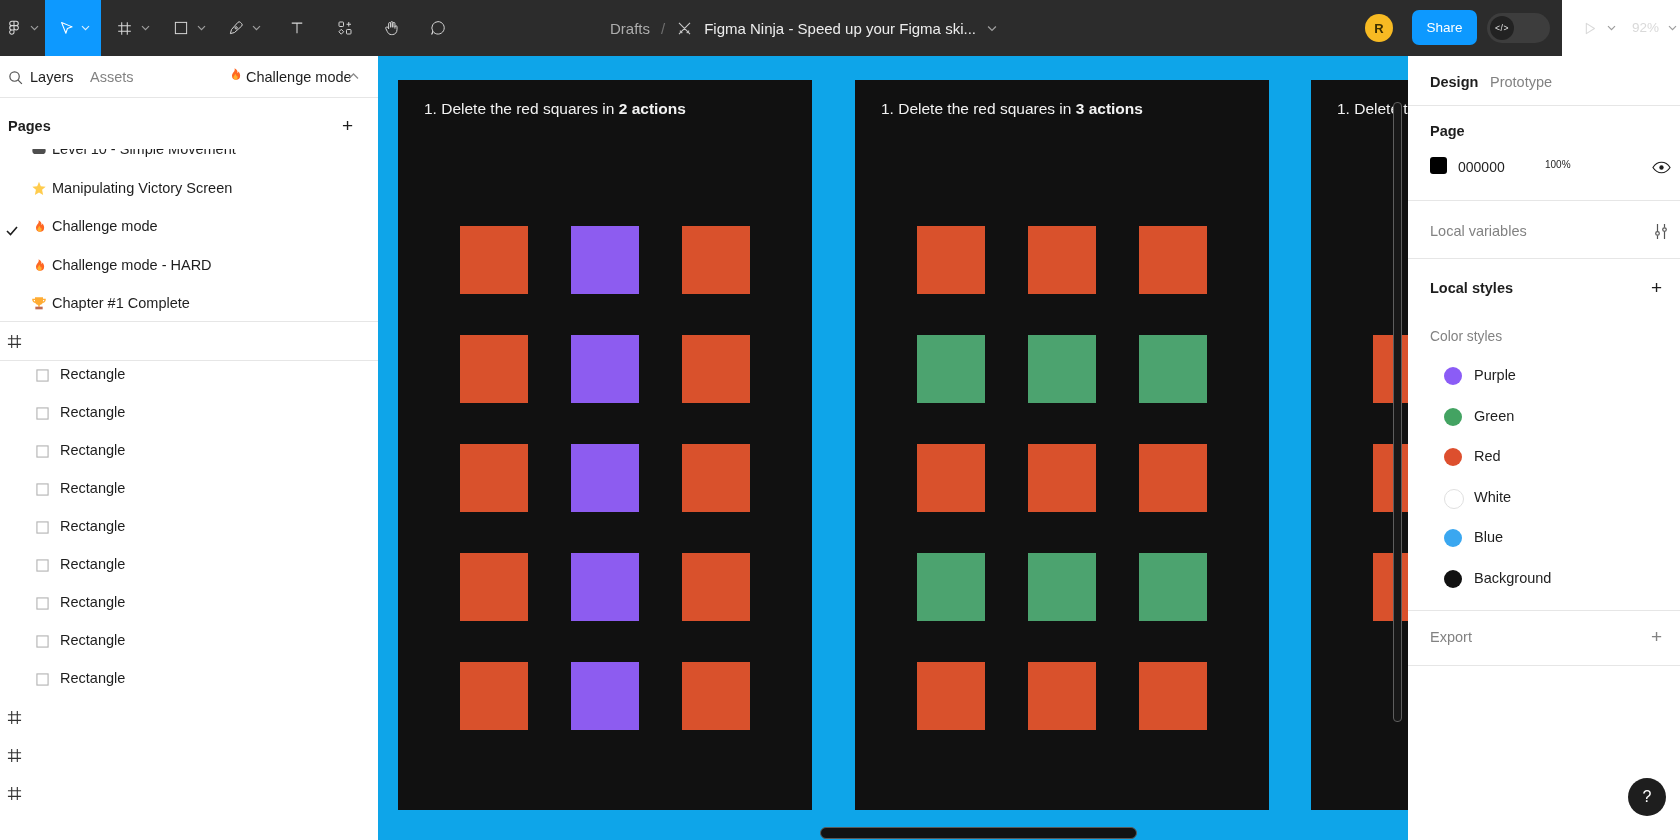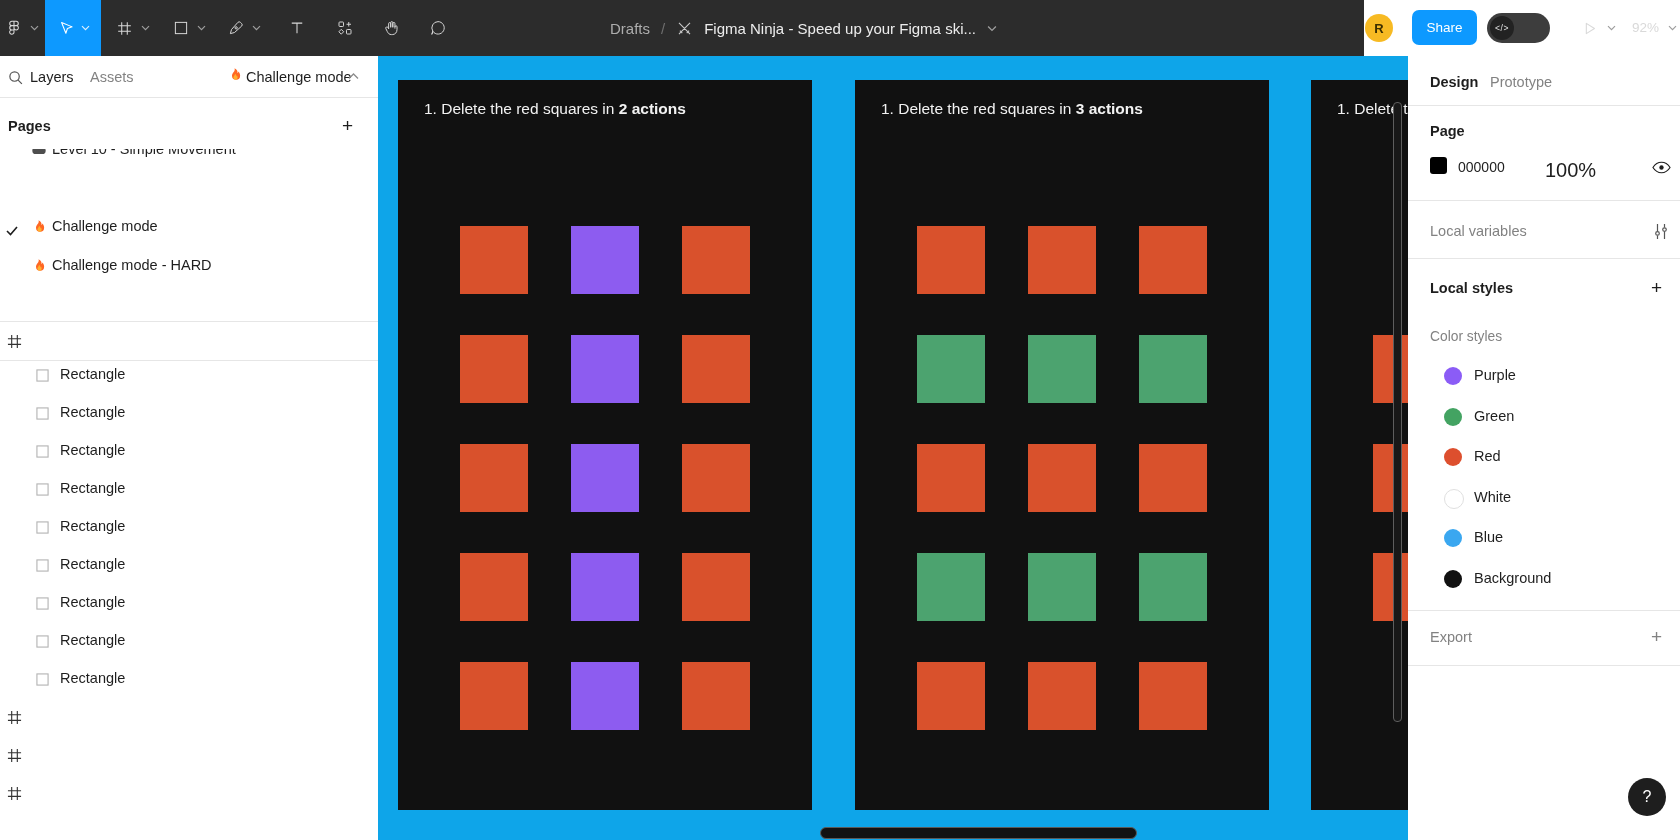--- a/index.html
+++ b/index.html
@@ -1,19 +1,19 @@
 <!DOCTYPE html>
 <html><head>
 <meta charset="utf-8">
 <style>
   html,body{margin:0;padding:0;width:1680px;height:840px;overflow:hidden;
     font-family:"Liberation Sans","DejaVu Sans",sans-serif;background:#fff;}
   .abs{position:absolute;}
   
-  #toolbar{position:absolute;left:0;top:0;width:1364px;height:56px;background:#2C2C2C;z-index:30;}
+  #toolbar{position:absolute;left:0;top:0;width:1562px;height:56px;background:#2C2C2C;z-index:30;}
   .tool{position:absolute;top:0;height:56px;display:flex;align-items:center;justify-content:center;gap:7px;color:#D9D9D9;cursor:default;}
   .tool.active{background:#0D99FF;color:#fff;}
   .crumb{position:absolute;top:0;height:56px;display:flex;align-items:center;gap:11px;}
   .crumb .folder{color:#ADADAD;font-size:15px;}
   .crumb .sep{color:#6E6E6E;font-size:15px;}
   .crumb .doc{color:#EDEDED;font-size:15px;font-weight:500;}
   #avatar{position:absolute;left:1365px;top:14px;width:28px;height:28px;border-radius:50%;background:#F7BA23;color:#3B2E00;font-size:13px;font-weight:700;display:flex;align-items:center;justify-content:center;}
   #share-btn{position:absolute;left:1412px;top:10px;width:65px;height:35px;border-radius:7px;background:#0D99FF;color:#fff;font-size:13.5px;font-weight:500;display:flex;align-items:center;justify-content:center;}
   #dev-toggle{position:absolute;left:1487px;top:13px;width:63px;height:30px;border-radius:15px;background:#3D3D3D;}
   #dev-knob{position:absolute;left:3px;top:3px;width:24px;height:24px;border-radius:50%;background:#222;color:#E8E8E8;font-size:8.5px;display:flex;align-items:center;justify-content:center;letter-spacing:.5px;}
@@ -244,36 +244,51 @@
   <span id="pages-header">Pages</span>
   <span id="pages-plus" class="plus">+</span>
 
   <div id="pages-list">
       <div class="page-row" style="top: -18px;">
         <span class="page-icon"><svg width="16" height="16" viewBox="0 0 24 24">
             <rect x="2" y="8" width="20" height="10" rx="5" fill="#4E4E4E"></rect>
           </svg></span>
         <span class="page-label">Level 10 - Simple Movement</span>
       </div>
+      <div class="page-row" style="top: 20.5px;">
+        <span class="page-icon"><svg width="16" height="16" viewBox="0 0 24 24">
+            <path fill="#FFCC4D" d="M12 1l2.7 6.8L22 8.5l-5.4 4.8L18.2 21 12 17.2 5.8 21l1.6-7.7L2 8.5l7.3-.7z"></path>
+          </svg></span>
+        <span class="page-label">Manipulating Victory Screen</span>
+      </div>
       <div class="page-row" style="top: 59px;">
         <span class="page-check"><svg width="12" height="10" viewBox="0 0 12 10" fill="none" stroke="#1E1E1E" stroke-width="1.6">
             <path d="M1 5l3.5 3.5L11 1"></path>
           </svg></span>
         <span class="page-icon"><svg width="15" height="16" viewBox="0 0 24 24">
             <path fill="#FF6723" d="M12 1c2 5-4 7-4 12a6.5 6.5 0 0 0 13 0c0-2.5-1-4.5-2.5-6.5-.5 1.8-1.8 2.6-1.8 2.6C17.5 6 16 2.5 12 1z"></path>
             <path fill="#FFB02E" d="M12.5 10c1.2 2.5-2.3 3.4-2.3 6a3.4 3.4 0 0 0 6.8.2c0-1.3-.4-2.4-1.1-3.5-.4 1-1.1 1.4-1.1 1.4.5-1.7-.6-3.3-2.3-4.1z"></path>
           </svg></span>
         <span class="page-label">Challenge mode</span>
       </div>
       <div class="page-row" style="top: 97.5px;">
         <span class="page-icon"><svg width="15" height="16" viewBox="0 0 24 24">
             <path fill="#FF6723" d="M12 1c2 5-4 7-4 12a6.5 6.5 0 0 0 13 0c0-2.5-1-4.5-2.5-6.5-.5 1.8-1.8 2.6-1.8 2.6C17.5 6 16 2.5 12 1z"></path>
             <path fill="#FFB02E" d="M12.5 10c1.2 2.5-2.3 3.4-2.3 6a3.4 3.4 0 0 0 6.8.2c0-1.3-.4-2.4-1.1-3.5-.4 1-1.1 1.4-1.1 1.4.5-1.7-.6-3.3-2.3-4.1z"></path>
           </svg></span>
         <span class="page-label">Challenge mode - HARD</span>
+      </div>
+      <div class="page-row" style="top: 136px;">
+        <span class="page-icon"><svg width="16" height="16" viewBox="0 0 24 24">
+            <path fill="none" stroke="#FFAC33" stroke-width="2" d="M6 5H2.8a4.2 4.2 0 0 0 4.4 4.4M18 5h3.2a4.2 4.2 0 0 1-4.4 4.4"></path>
+            <path fill="#FFAC33" d="M6 2h12v5.5a6 6 0 0 1-12 0z"></path>
+            <path fill="#FFAC33" d="M10.8 12h2.4v4h-2.4z"></path>
+            <path fill="#C1694F" d="M6.5 16h11v4h-11z"></path>
+          </svg></span>
+        <span class="page-label">Chapter #1 Complete</span>
       </div>
     </div>
 
   <div class="lsb-div" style="top:265px;"></div>
   <div id="frame-row-top">
       <div class="layer-row" style="height: 38px;">
         <span class="layer-icon-frame"><svg width="15" height="15" viewBox="0 0 16 16" fill="none" stroke="#333" stroke-width="1.2">
             <path d="M5 1v14M11 1v14M1 5h14M1 11h14"></path>
           </svg></span>
       </div>
@@ -354,21 +369,21 @@
 </div>
 
 <div id="right-panel">
   <span class="rp-label bold" style="top:18px;">Design</span>
   <span class="rp-label gray" style="left:82px;top:18px;">Prototype</span>
   <div class="rp-div" style="top:49px;"></div>
 
   <span class="rp-label bold" style="top:67px;">Page</span>
   <div id="page-swatch"></div>
   <span class="rp-label" style="left:50px;top:103px;font-size:14px;color:#1E1E1E;">000000</span>
-  <span class="rp-label" style="left:137px;top:103px;font-size:20px;color:#1E1E1E;">100%</span>
+  <span class="rp-label" style="left:137px;top:103px;font-size:10px;color:#1E1E1E;">100%</span>
   <svg class="rp-right" style="left:244px;top:105px;" width="19" height="13" viewBox="0 0 20 13" fill="none" stroke="#1E1E1E" stroke-width="1.2">
       <path d="M1 6.5S4.5 1 10 1s9 5.5 9 5.5-3.5 5.5-9 5.5S1 6.5 1 6.5z"></path>
       <circle cx="10" cy="6.5" r="2.3" fill="#1E1E1E" stroke="none"></circle>
     </svg>
   <div class="rp-div" style="top:144px;"></div>
 
   <span class="rp-label gray" style="top:167px;">Local variables</span>
   <svg class="rp-right" style="left:246px;top:167px;" width="14" height="17" viewBox="0 0 14 17" fill="none" stroke="#555" stroke-width="1.2">
       <path d="M3.5 1v7.2M3.5 12.6V16M10.5 1v3.4M10.5 8.8V16"></path>
       <circle cx="3.5" cy="10.4" r="1.8"></circle>

